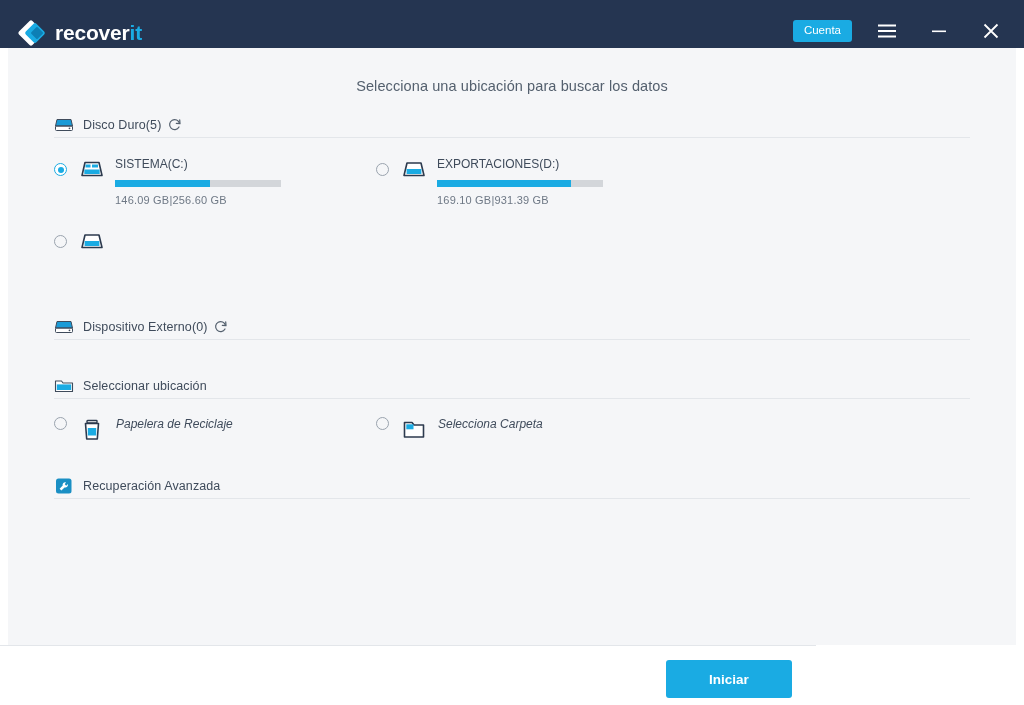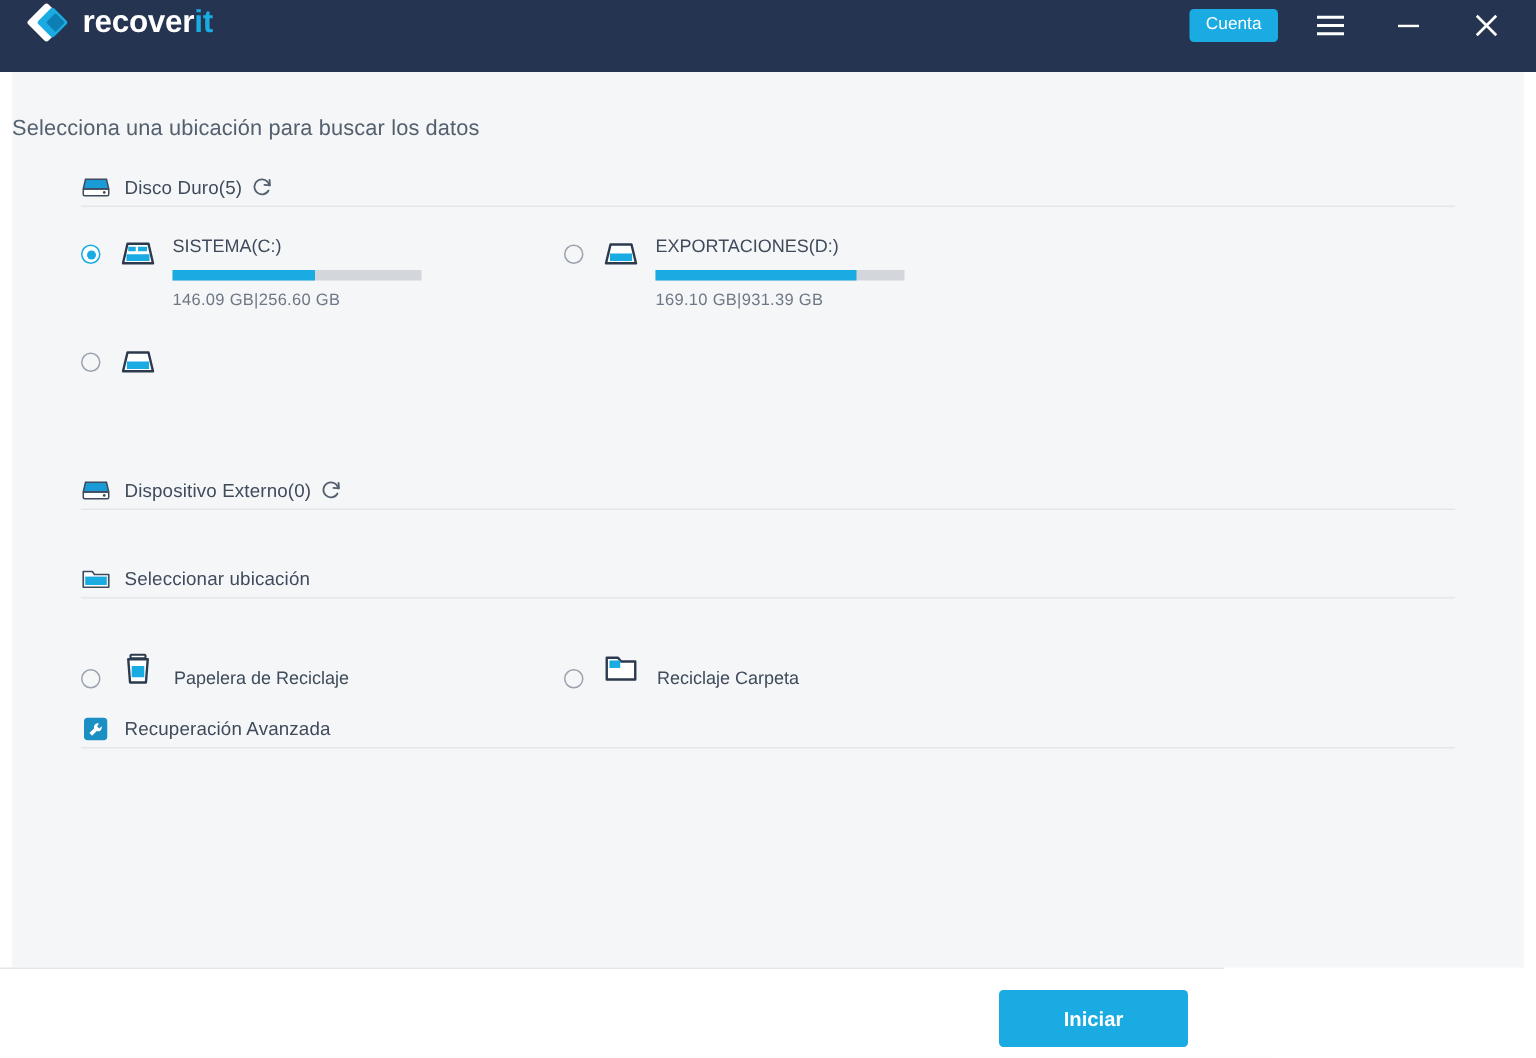--- a/index.html
+++ b/index.html
@@ -13,21 +13,21 @@
     position: relative;
     width: 1024px; height: 705px;
     background: #ffffff;
   }
 
   
   .titlebar {
     position: absolute; top: 0; left: 0;
     width: 1024px; height: 48px;
     background: #253551;
-    display: flex; align-items: flex-start;
+    display: flex; align-items: flex-end;
   }
   .logo-wrap {
     display: flex; align-items: center;
     margin-left: 16px;
   }
   .logo-mark {
     width: 30px; height: 30px;
     position: relative;
     margin-right: 9px;
   }
@@ -83,21 +83,21 @@
   
   .content {
     position: absolute;
     top: 48px; left: 8px;
     width: 1008px; height: 597px;
     background: #f5f6f8;
     padding: 0;
     overflow: hidden;
   }
   .page-title {
-    text-align: left;
+    text-align: center;
     font-size: 14.5px;
     color: #54606e;
     padding-top: 30px;
     letter-spacing: .1px;
   }
 
   .section-head {
     display: flex; align-items: center;
     margin: 0 0 0 46px;
     padding-top: 22px;
@@ -164,21 +164,21 @@
     letter-spacing: .2px;
   }
 
   .loc-grid {
     display: flex; flex-wrap: wrap;
     margin-left: 46px; width: 930px;
     padding-top: 18px;
   }
   .loc-cell {
     width: 322px; height: 42px;
-    display: flex; align-items: flex-end;
+    display: flex; align-items: flex-start; font-style: italic;
   }
   .loc-cell .radio { margin-top: 0; }
   .loc-icon { width: 26px; height: 26px; margin-right: 11px; flex: 0 0 auto; display:block; }
   .loc-label {
     font-size: 12px; color: #3f4b5b; line-height: 14px;
   }
 
   .adv-grid { padding-top: 16px; }
 
   
@@ -337,21 +337,21 @@
         <span class="loc-label">Papelera de Reciclaje</span>
       </div>
 
 
       <div class="loc-cell">
         <span class="radio"></span>
         <svg class="loc-icon" viewBox="0 0 26 26">
           <path d="M3.5 5.5 L11 5.5 L13 8 L22.5 8 L22.5 20 L3.5 20 Z" fill="#ffffff" stroke="#2c3a4e" stroke-width="1.6" stroke-linejoin="round"></path>
           <rect x="5.3" y="7.3" width="7.2" height="5" fill="#1aabe3"></rect>
         </svg>
-        <span class="loc-label">Reciclaje Carpeta</span>
+        <span class="loc-label">Selecciona Carpeta</span>
       </div>
     </div>
 
     <div class="section-head" style="padding-top:18px;">
       <svg class="sh-icon" viewBox="0 0 20 18">
         <rect x="2" y="1.5" width="15.5" height="15" rx="2.5" fill="#1a8fc4"></rect>
         <path d="M12 5.3 a2.6 2.6 0 0 0 -3.3 3.3 L5.6 11.7 l1.8 1.8 l3.1 -3.1 a2.6 2.6 0 0 0 3.3 -3.3 l-1.6 1.6 l-1.4 -1.4 z" fill="#ffffff"></path>
       </svg>
       <span class="sh-label">Recuperación Avanzada</span>
     </div>

